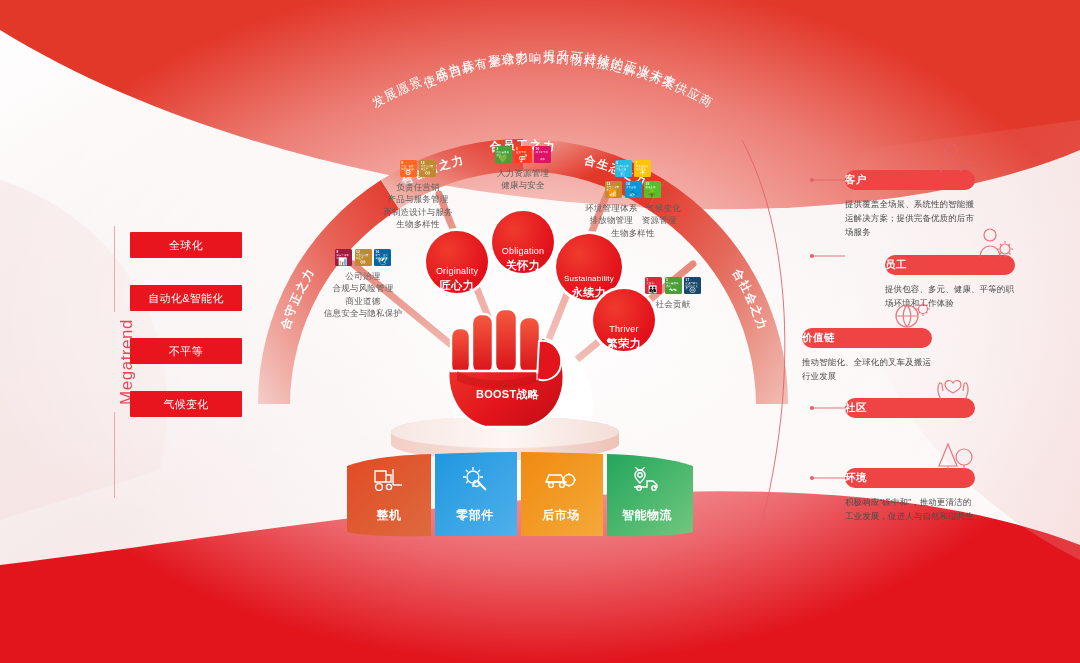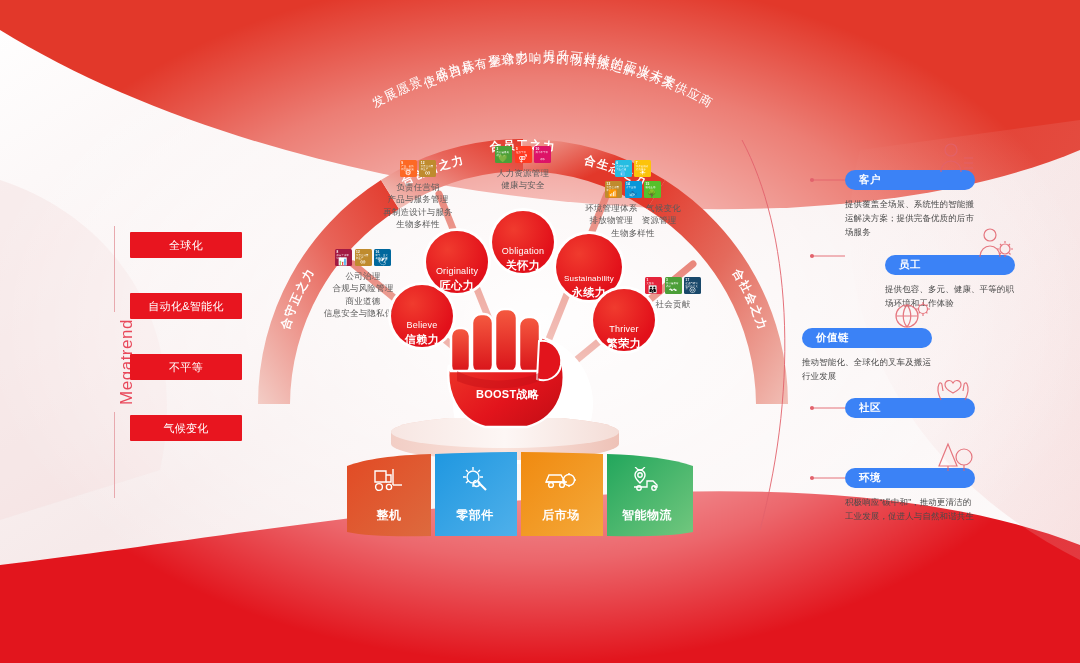--- a/index.html
+++ b/index.html
@@ -22,21 +22,21 @@
     color:#e8485a; font-size:17px; letter-spacing:.5px; white-space:nowrap;
   }
   .megatrend-bracket { position:absolute; left:22px; top:-6px; width:2px; height:272px; }
   .megatrend-bracket:before, .megatrend-bracket:after {
     content:""; position:absolute; left:0; width:1px; height:86px; background:#e8a9ae;
   }
   .megatrend-bracket:before { top:0; }
   .megatrend-bracket:after { bottom:0; }
   .mt-items { position:absolute; left:38px; top:0; width:112px; }
   .mt-item {
-    height:26px; margin-bottom:35px; background:#e8151f; color:#fff;
+    height:26px; margin-bottom:27px; background:#e8151f; color:#fff;
     font-size:11px; display:flex; align-items:center; justify-content:center;
     letter-spacing:.3px; border-radius:1px;
   }
   .mt-item:last-child { margin-bottom:0; }
 
   
   .wheel { position:absolute; left:243px; top:104px; width:560px; height:360px; }
   .wheel svg { position:absolute; left:0; top:0; }
 
   
@@ -87,22 +87,22 @@
     position:absolute; top:0; width:84px; height:80px; color:#fff;
     display:flex; flex-direction:column; align-items:center; justify-content:flex-end;
     padding-bottom:8px;
   }
   .biz-card .cap { font-size:12px; font-weight:bold; letter-spacing:.5px; }
   .biz-card .ico { margin-bottom:10px; }
 
   
   .stake { position:absolute; }
   .stake-pill {
-    height:20px; border-radius:10px; background:#3b82f6; color:#fff;
-    display:flex; align-items:center; padding-left:14px;
+    height:20px; border-radius:10px; background:#ef4444; color:#fff;
+    display:flex; align-items:center; 
     font-size:10.5px; font-weight:bold; letter-spacing:.5px; width:130px;
   }
   .stake-body {
     margin-top:7px; width:132px; color:#4a4a4a; font-size:8.5px;
     line-height:1.65; letter-spacing:.1px;
   }
   .stake-icon { position:absolute; right:2px; top:-28px; opacity:.85; }
 
   .connectors { position:absolute; left:0; top:0; width:1080px; height:663px; }
 </style>
@@ -357,24 +357,20 @@
         </div>
         <div class="sdg" style="background:#19486a">
           <div class="num">17</div>
           <div class="ttl">促进目标实现的伙伴关系</div>
           <div class="gly">◎</div>
         </div>
       </div>
       <div>社会贡献</div>
     </div>
 
-    <div class="bcircle" style="left:148px; top:181px; width:62px; height:62px;">
-      <div class="en">Believe</div>
-      <div class="cn">信赖力</div>
-    </div>
     <div class="bcircle" style="left:183px; top:127px; width:62px; height:62px;">
       <div class="en">Originality</div>
       <div class="cn">匠心力</div>
     </div>
     <div class="bcircle" style="left:249px; top:107px; width:62px; height:62px;">
       <div class="en">Obligation</div>
       <div class="cn">关怀力</div>
     </div>
     <div class="bcircle" style="left:313px; top:130px; width:66px; height:66px;">
       <div class="en" style="font-size:8px">Sustainability</div>

